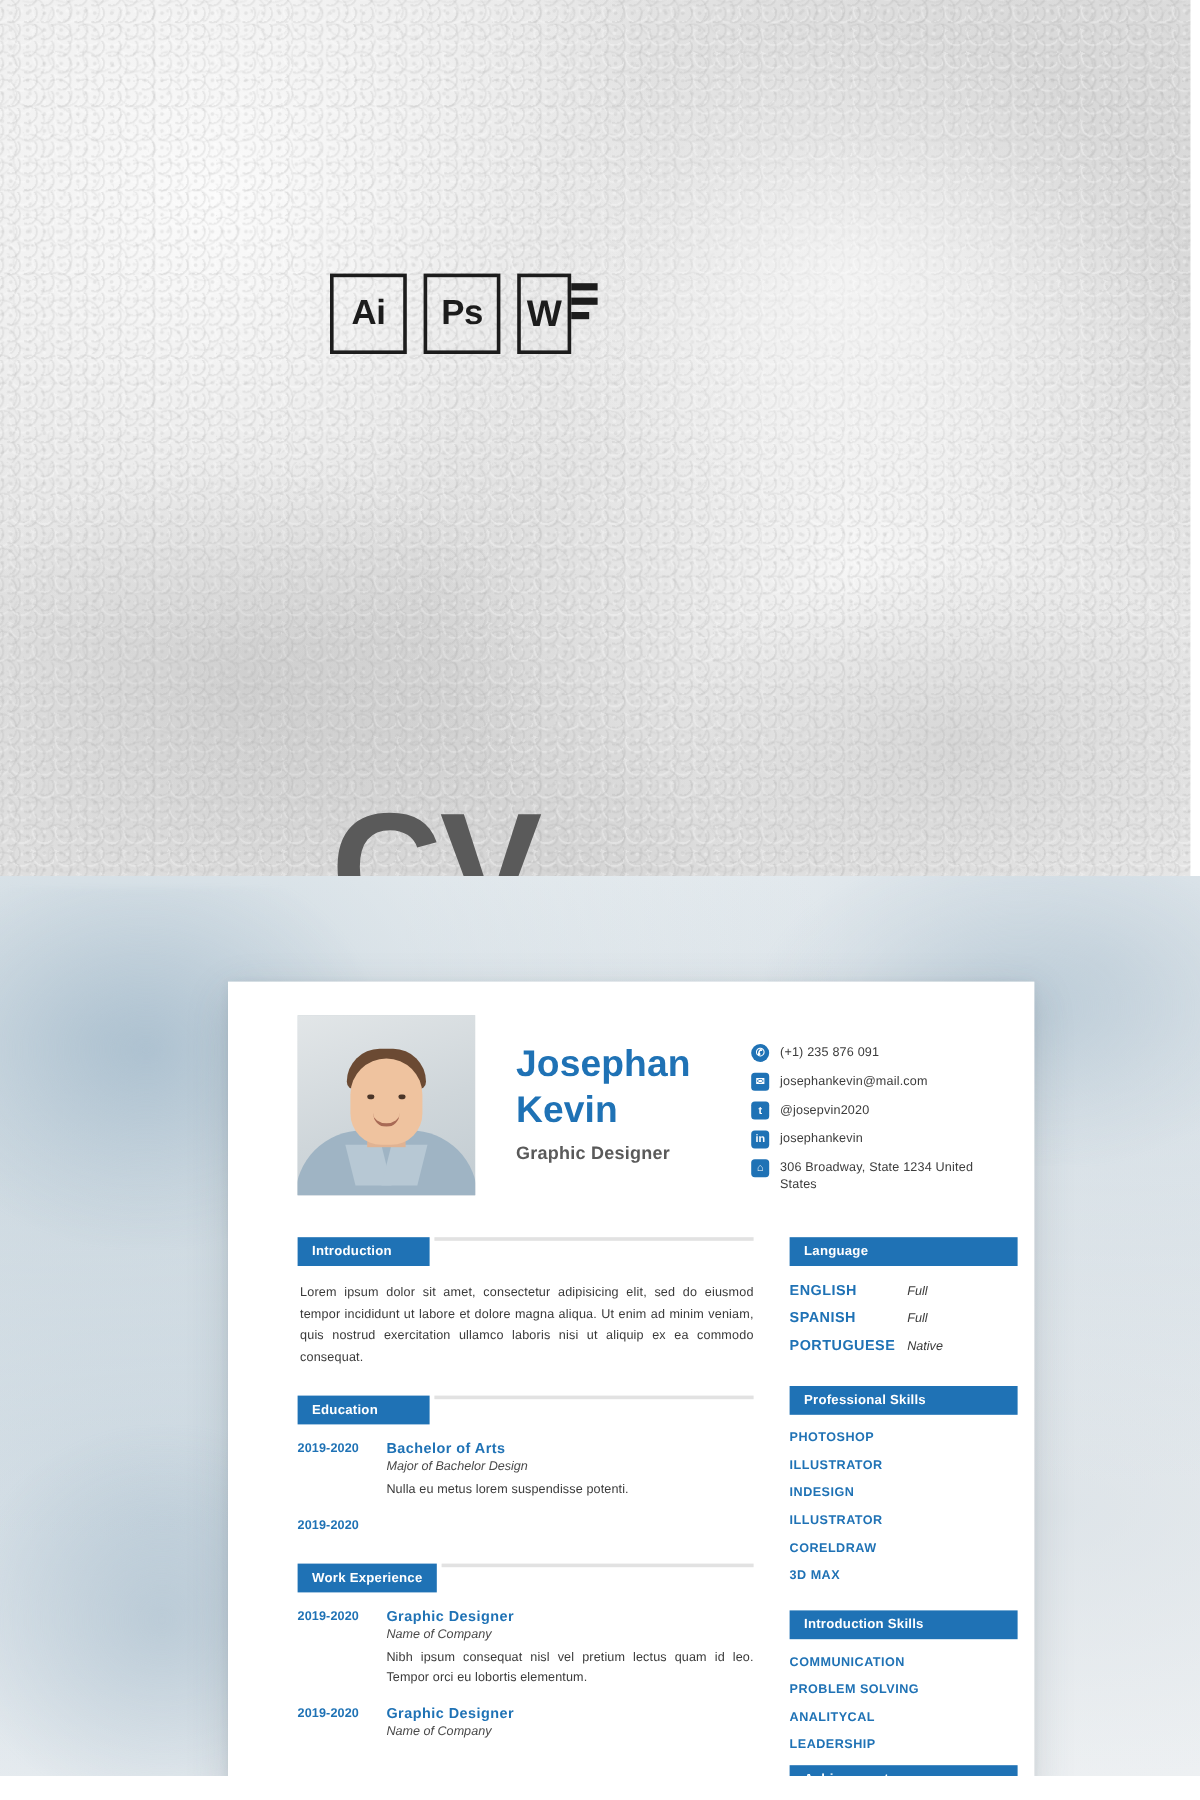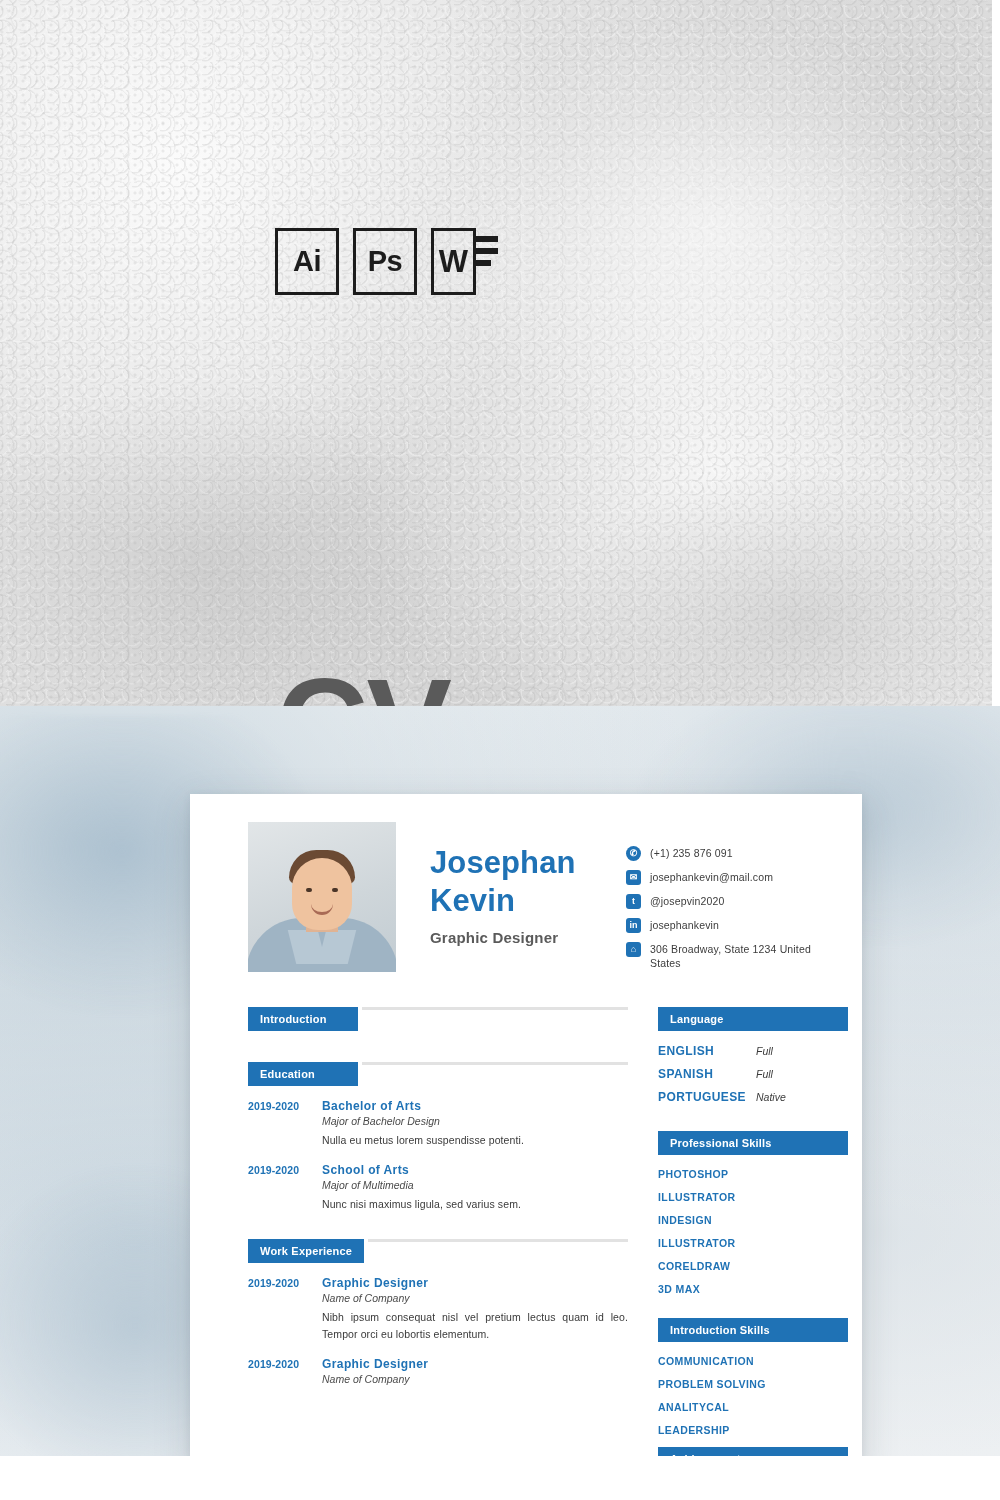--- a/index.html
+++ b/index.html
@@ -134,21 +134,21 @@
     font-weight: 700;
     font-size: 128px;
     line-height: 1;
     color: #5a5a5a;
     letter-spacing: -2px;
   }
 
   
   .scene {
     position: absolute;
-    left: 0; top: 706px;
+    left: 0; top: 730px;
     width: 1000px;
     height: 750px;
     overflow: hidden;
     background:
       radial-gradient(ellipse at 8% 18%, rgba(186,203,214,0.75) 0%, rgba(255,255,255,0) 48%),
       radial-gradient(ellipse at 92% 10%, rgba(196,210,220,0.70) 0%, rgba(255,255,255,0) 45%),
       radial-gradient(ellipse at 14% 72%, rgba(176,196,210,0.60) 0%, rgba(255,255,255,0) 50%),
       radial-gradient(ellipse at 88% 70%, rgba(205,215,222,0.55) 0%, rgba(255,255,255,0) 52%),
       linear-gradient(180deg, #f4f6f7 0%, #eef1f3 40%, #f6f7f8 100%);
   }
@@ -511,44 +511,40 @@
         </div>
 
         <div class="cols">
 
           <div class="col-left">
 
             <div class="sec-bar">
               <div class="label">Introduction</div>
               <div class="rule"></div>
             </div>
+            <p class="para">Lorem ipsum dolor sit amet, consectetur adipisicing elit, sed do eiusmod tempor incididunt ut labore et dolore magna aliqua. Ut enim ad minim veniam, quis nostrud exercitation ullamco laboris nisi ut aliquip ex ea commodo consequat.</p>
 
             <div class="block-gap"></div>
 
             <div class="sec-bar">
               <div class="label">Education</div>
               <div class="rule"></div>
             </div>
 
             <div class="entry">
               <div class="years">2019-2020</div>
               <div class="body">
                 <div class="ttl">Bachelor of Arts</div>
                 <div class="sub">Major of Bachelor Design</div>
                 <div class="desc">Nulla eu metus lorem suspendisse potenti.</div>
               </div>
             </div>
 
             <div class="entry">
               <div class="years">2019-2020</div>
-              <div class="body">
-                <div class="ttl">School of Arts</div>
-                <div class="sub">Major of Multimedia</div>
-                <div class="desc">Nunc nisi maximus ligula, sed varius sem.</div>
-              </div>
             </div>
 
             <div class="block-gap-sm"></div>
 
             <div class="sec-bar">
               <div class="label">Work Experience</div>
               <div class="rule"></div>
             </div>
 
             <div class="entry">

